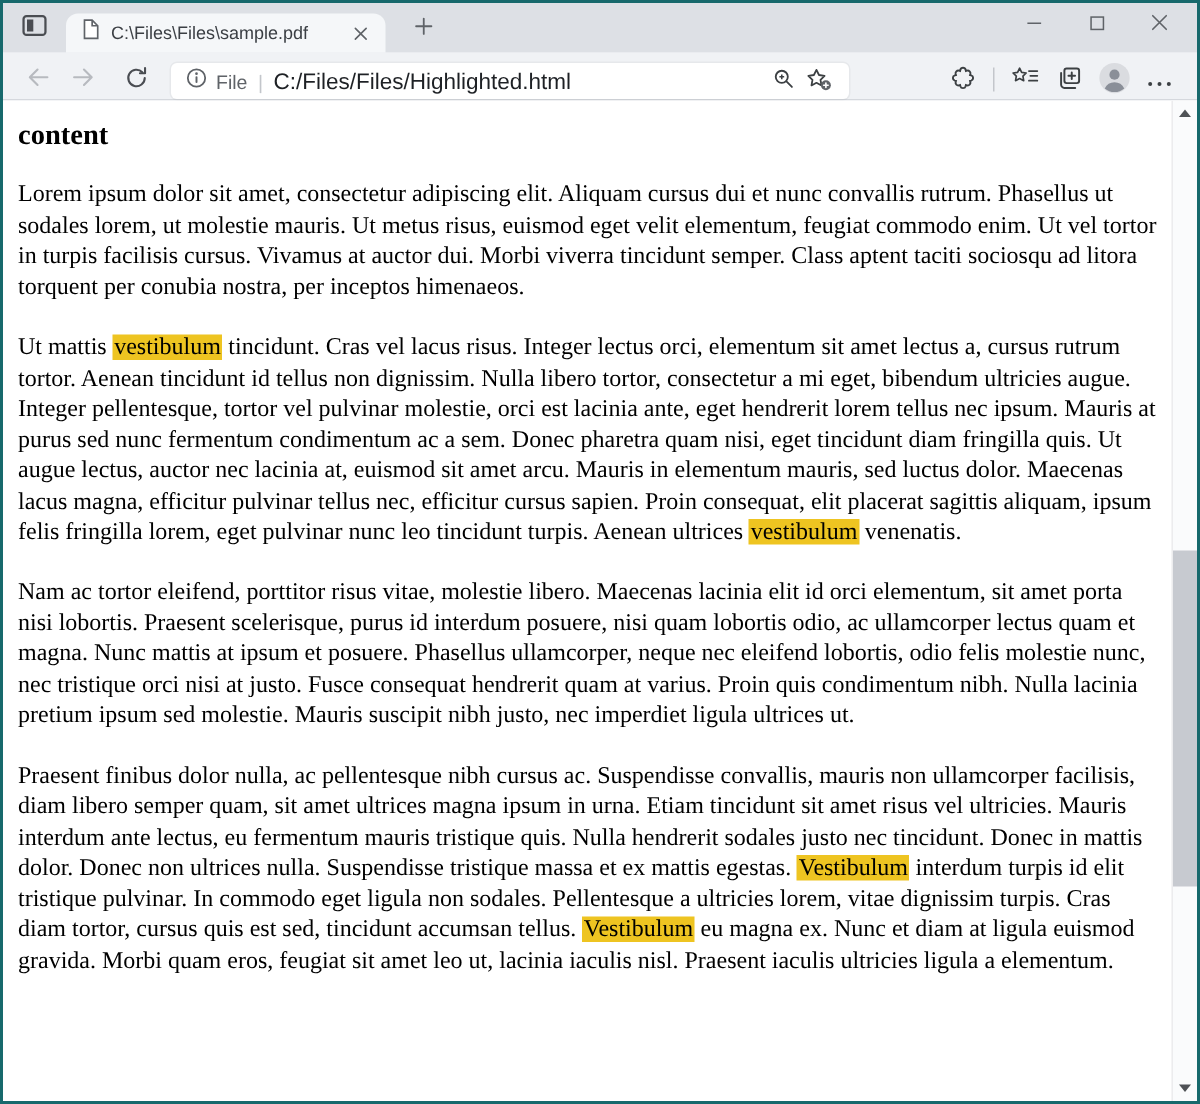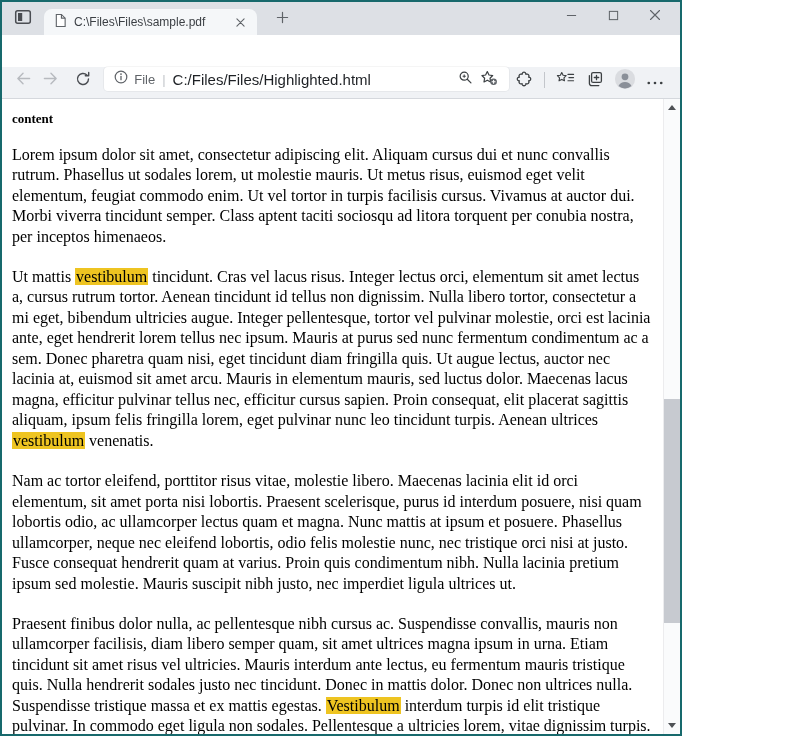--- a/index.html
+++ b/index.html
@@ -1,20 +1,20 @@
 <!DOCTYPE html>
 <html style="--border-teal: #17696c; --hl: #eec421;"><head>
 <meta charset="utf-8">
 <style>
   * { box-sizing: border-box; margin: 0; padding: 0; }
   html,body { background:#fff; }
   body { width:800px; height:736px; font-family:"Liberation Sans", sans-serif; }
 
   .window {
-    width:682px; height:736px;
+    width:800px; height:736px;
     border:2px solid var(--border-teal,#17696c);
     display:flex; flex-direction:column; background:#fff;
   }
 
   
   .tabstrip {
     height:33px; background:#dde0e5; flex:0 0 33px;
     display:flex; align-items:center; padding-left:8px; position:relative;
   }
   .icon-btn {
@@ -34,21 +34,21 @@
   .tab-close { width:18px; height:18px; border-radius:4px; color:#5f6368; }
   .new-tab { width:26px; height:26px; margin-left:12px; color:#5f6368; }
   .win-controls {
     position:absolute; right:4px; top:0; height:28px; display:flex; align-items:center;
   }
   .win-controls .icon-btn { width:42px; height:28px; color:#5f6368; }
 
   
   .toolbar {
     height:32px; flex:0 0 32px; background:#f0f2f5; border-bottom:1px solid #d5d8dd;
-    display:flex; align-items:flex-start; padding:0 10px 0 8px;margin-top:32px;
+    display:flex; align-items:flex-end; padding:0 10px 0 8px;
   }
   .nav-btn { width:30px; height:26px; }
   .nav-btn.disabled { color:#b7babf; cursor:default; }
   .addressbar {
     height:24px; width:452px; margin-left:8px; background:#fff; border-radius:4px;
     display:flex; align-items:center; padding:0 8px 0 10px; cursor:text;
     box-shadow:0 0 0 1px rgba(0,0,0,0.04);
   }
   .scheme { font-size:13px; color:#5f6368; margin-left:6px; }
   .sep { color:#c3c6cb; margin:0 7px; font-size:13px; }
@@ -58,21 +58,21 @@
   .tb-right .icon-btn { width:30px; height:26px; color:#3c4043; }
   .v-divider { width:1px; height:16px; background:#c3c6cb; margin:0 5px; }
 
   
   .content { flex:1; position:relative; background:#fff; overflow:hidden; }
   .doc {
     position:absolute; top:0; left:0; right:17px; bottom:0;
     padding:2px 10px 0 10px; overflow:hidden;
     font-family:"Liberation Serif", serif; font-size:16px; line-height:1.28; color:#000;
   }
-  .doc h3 { font-size:13px; font-weight:bold; margin:10px 0 0 0; font-family:"Liberation Serif", serif; }
+  .doc h3 { font-size:19px; font-weight:bold; margin:10px 0 0 0; font-family:"Liberation Serif", serif; }
   .doc p { margin:17px 0 20px 0; }
   .doc mark { background:var(--hl,#eec421); color:#000000; padding:0 1px; }
 
   
   .scrollbar {
     position:absolute; top:0; right:0; width:17px; height:100%;
     background:#fafbfc; border-left:1px solid #ececee;
   }
   .sb-btn { position:absolute; left:0; width:16px; height:17px; display:flex; align-items:center; justify-content:center; }
   .sb-up { top:0; }

